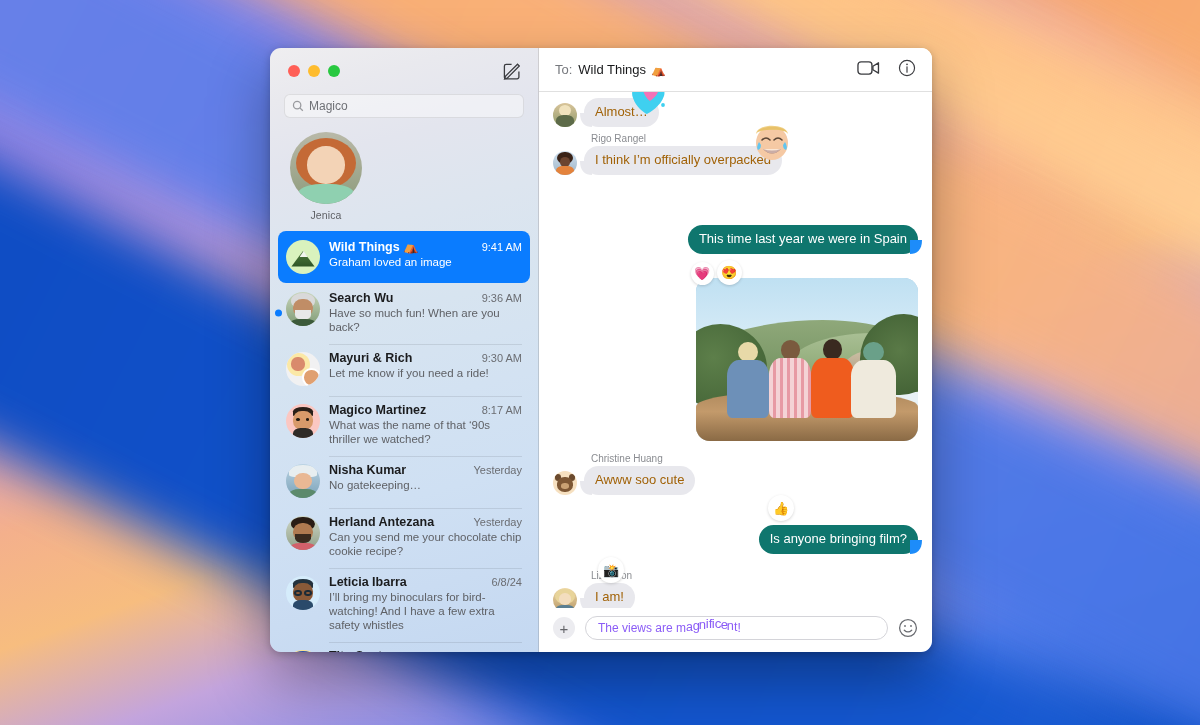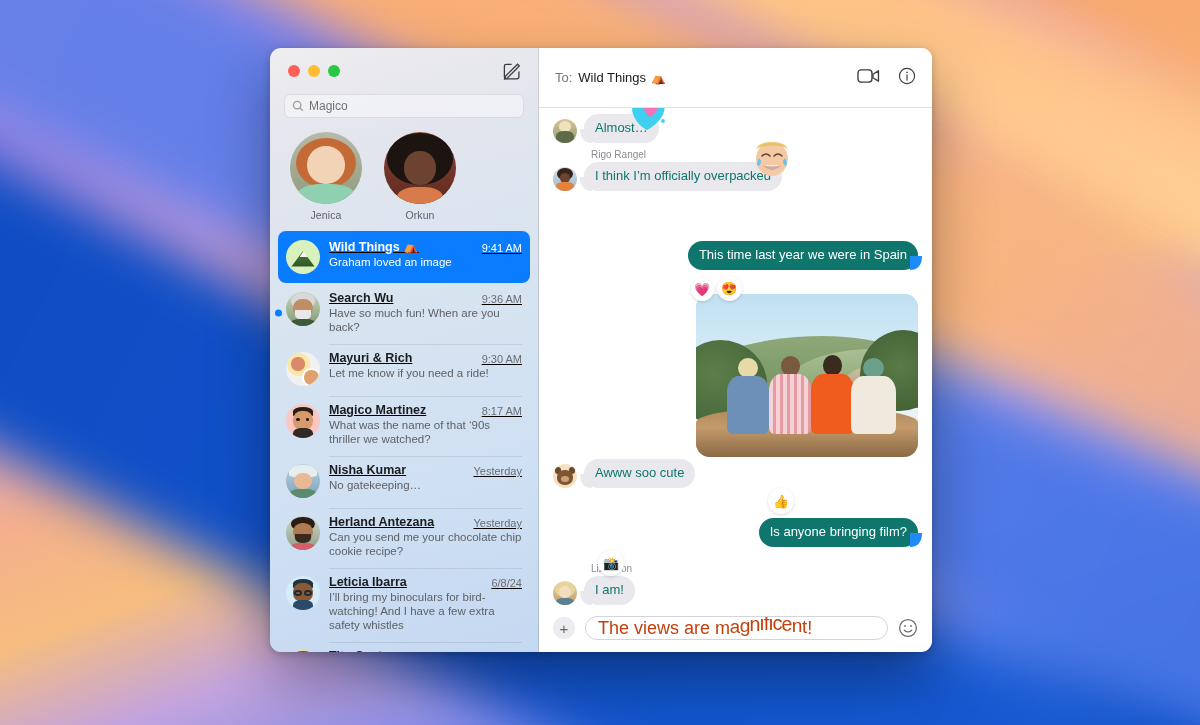--- a/index.html
+++ b/index.html
@@ -99,34 +99,34 @@
     position: relative; cursor: pointer; align-items: flex-start;
   }
   .row.sel { background: #0a7cff; }
   .row .unread {
     position: absolute; left: -3px; top: 50%; transform: translateY(-50%);
     width: 7px; height: 7px; border-radius: 50%; background: #0a7cff;
   }
   .row .cava { width: 34px; height: 34px; border-radius: 50%; flex: none;
                overflow: hidden; position: relative; margin-top: 1px; }
   .row .body { flex: 1; min-width: 0; }
-  .row .line1 { display: flex; align-items: flex-end; gap: 6px; text-decoration: underline; }
+  .row .line1 { display: flex; align-items: center; gap: 6px; }
   .row .name { font-size: 12.5px; font-weight: bold; color: #1b1c1e; flex: 1;
                white-space: nowrap; overflow: hidden; text-overflow: ellipsis; }
   .row .time { font-size: 11px; color: #6b6d72; flex: none; }
   .row .prev { font-size: 11.5px; color: #5f6166; line-height: 14px; margin-top: 1px; }
   .row.sel .name, .row.sel .time, .row.sel .prev { color: #fff; }
   .row .sep { position: absolute; left: 51px; right: 8px; bottom: -1px;
               height: .5px; background: rgba(0,0,0,.09); }
 
   
   #chat { flex: 1; background: #fff; display: flex; flex-direction: column;
           position: relative; }
   .chat-head {
-    height: 60px; flex: none; display: flex; align-items: center;
+    height: 44px; flex: none; display: flex; align-items: center;
     padding: 0 16px; border-bottom: .5px solid rgba(0,0,0,.12);
     background: rgba(255,255,255,.92);
   }
   .to-lbl { font-size: 13px; color: #76787d; margin-right: 6px; }
   .to-val { font-size: 13px; color: #17181a; }
   .head-icons { margin-left: auto; display: flex; gap: 18px; align-items: center; }
   .hicon { cursor: pointer; }
 
   .messages { flex: 1; overflow: hidden; padding: 10px 14px 0; position: relative; }
 
@@ -134,21 +134,21 @@
          position: relative; }
   .msg.out { justify-content: flex-end; }
   .m-ava { width: 24px; height: 24px; border-radius: 50%; flex: none;
            overflow: hidden; position: relative; }
   .sender { font-size: 10px; color: #8a8c91; margin: 6px 0 2px 38px; }
 
   .bub {
     max-width: 250px; padding: 6px 11px 7px; border-radius: 16px;
     font-size: 13px; line-height: 16px; position: relative;
   }
-  .bub.in { background: #e8e8ed; color: #0f766e; }
+  .bub.in { background: #e8e8ed; color: #a16207; }
   .bub.out { background: #0f766e; color: #fff; }
   .bub.in::after {
     content:''; position:absolute; left:-4px; bottom:0; width:12px; height:14px;
     background:#e8e8ed;
     clip-path: path("M12 14 C 5 14, 0 10, 0 0 L 12 0 Z");
   }
   .bub.out::after {
     content:''; position:absolute; right:-4px; bottom:0; width:12px; height:14px;
     background:#1d8cfa;
     clip-path: path("M0 14 C 7 14, 12 10, 12 0 L 0 0 Z");
@@ -204,21 +204,21 @@
   }
   .plus {
     width: 22px; height: 22px; border-radius: 50%; background: #ececf0;
     display: flex; align-items: center; justify-content: center; flex: none;
     cursor: pointer; color: #636468; font-size: 15px; line-height: 1;
   }
   .field {
     flex: 1; height: 24px; border-radius: 13px; border: 1px solid #d4d4d9;
     display: flex; align-items: center; padding: 0 12px; overflow: hidden;
   }
-  .field .txt { font-size: 18px; color: #c2410c; white-space: nowrap; }
+  .field .txt { font-size: 12px; color: #8b5cf6; white-space: nowrap; }
   .field .txt span { display: inline-block; }
   .emoji-btn { width: 20px; height: 20px; flex: none; cursor: pointer; }
 </style>
 </head>
 <body>
 
 <div id="desktop">
   <div class="wp wp-base"></div>
   <div class="wp">
     <div class="band b1"></div>
@@ -261,29 +261,20 @@
 
       <div class="pinned">
           <div class="pin">
             <div class="ava">
               <div style="position:absolute;inset:0;background:linear-gradient(#b9b9a8,#8e9b7c)"></div>
               <div style="position:absolute;left:8%;top:8%;width:84%;height:70%;background:#c46a36;border-radius:50%"></div>
               <div style="position:absolute;left:24%;top:20%;width:52%;height:52%;background:#f3d3b6;border-radius:50%"></div>
               <div style="position:absolute;left:10%;top:72%;width:80%;height:40%;background:#8fd0b0;border-radius:40% 40% 0 0"></div>
             </div>
             <div class="nm">Jenica</div>
-          </div>
-          <div class="pin">
-            <div class="ava">
-              <div style="position:absolute;inset:0;background:linear-gradient(#8e4334,#5c2a20)"></div>
-              <div style="position:absolute;left:4%;top:2%;width:92%;height:72%;background:#1c1410;border-radius:50%"></div>
-              <div style="position:absolute;left:28%;top:26%;width:44%;height:48%;background:#6b4330;border-radius:48%"></div>
-              <div style="position:absolute;left:18%;top:76%;width:64%;height:36%;background:#d97a4a;border-radius:40% 40% 0 0"></div>
-            </div>
-            <div class="nm">Orkun</div>
           </div>
         </div>
 
       <div id="convlist">
           <div class="row sel">
             <div class="cava">
               <div style="position:absolute;inset:0;background:#d9f2bd"></div>
               <div style="position:absolute;left:16%;bottom:22%;width:68%;height:46%;background:linear-gradient(#4e7a3c,#2f5526);clip-path:polygon(50% 0,100% 100%,0 100%)"></div>
               <div style="position:absolute;left:40%;bottom:50%;width:24%;height:18%;background:#f2f6ee;clip-path:polygon(50% 0,100% 100%,0 100%)"></div>
             </div>
@@ -523,20 +514,21 @@
               <div class="person" style="left:70%;width:20%;">
                 <div class="p-head" style="width:46%;height:20px;background:#6aa089"></div>
                 <div class="p-body" style="height:58px;background:#efeadd"></div>
               </div>
             </div>
             <div class="react" style="left:-5px;top:-16px;width:23px;height:23px;">💗</div>
             <div class="react" style="left:21px;top:-18px;width:25px;height:25px;">😍</div>
           </div>
         </div>
 
+        <div class="sender" style="margin-top:12px">Christine Huang</div>
         <div class="msg">
           <div class="m-ava" style="background:#f6e0c0">
             <div style="position:absolute;left:8%;top:14%;width:26%;height:26%;
                         background:#6b4a2f;border-radius:50%"></div>
             <div style="position:absolute;right:8%;top:14%;width:26%;height:26%;
                         background:#6b4a2f;border-radius:50%"></div>
             <div style="position:absolute;left:16%;top:24%;width:68%;height:62%;
                         background:#7d5734;border-radius:46%"></div>
             <div style="position:absolute;left:34%;top:52%;width:32%;height:24%;
                         background:#c9a173;border-radius:48%"></div>

